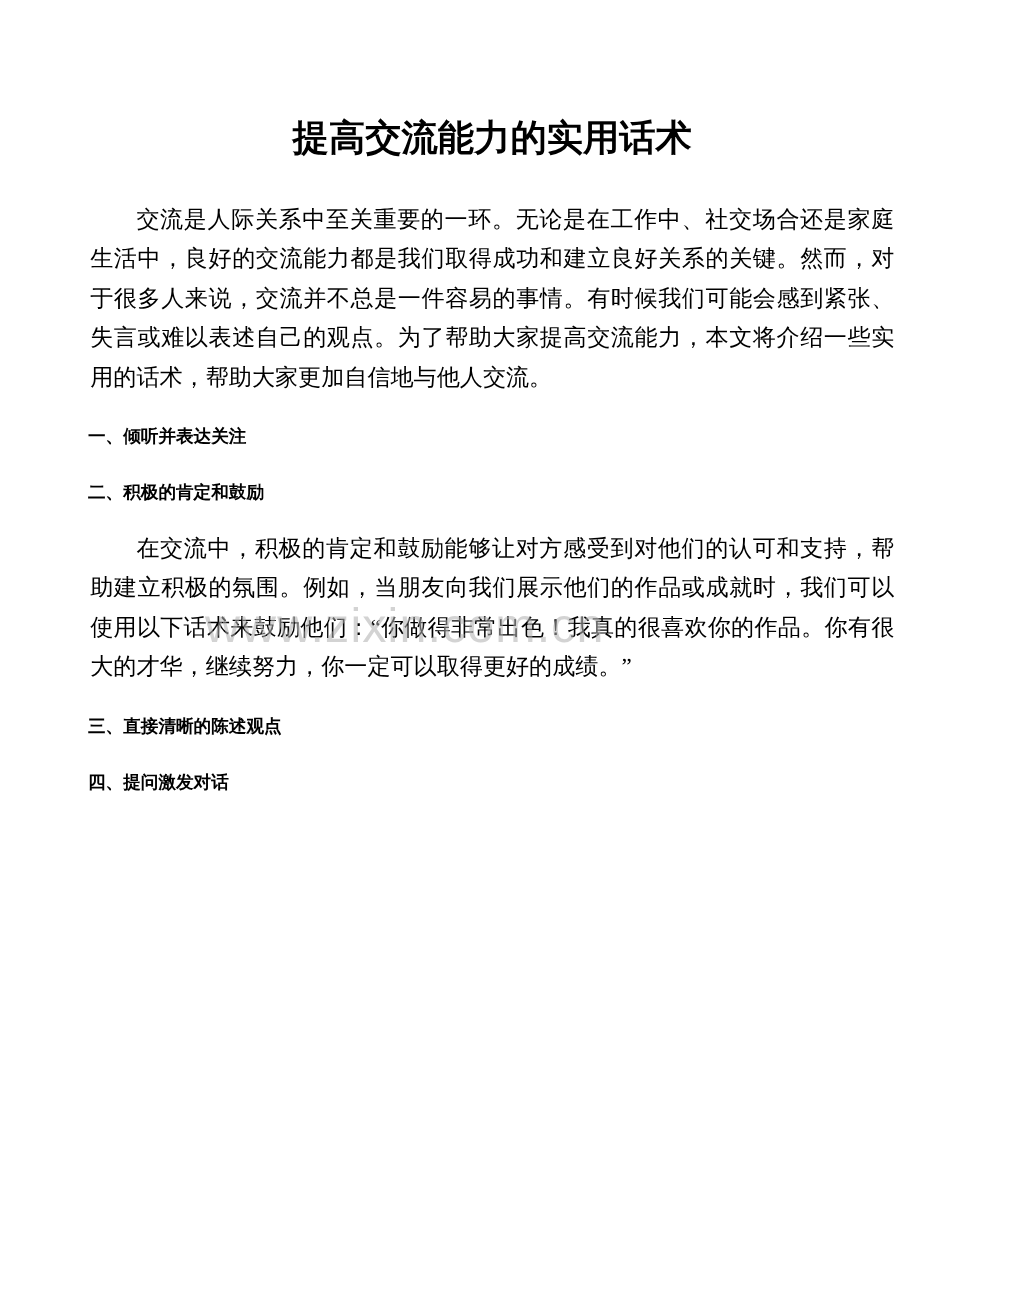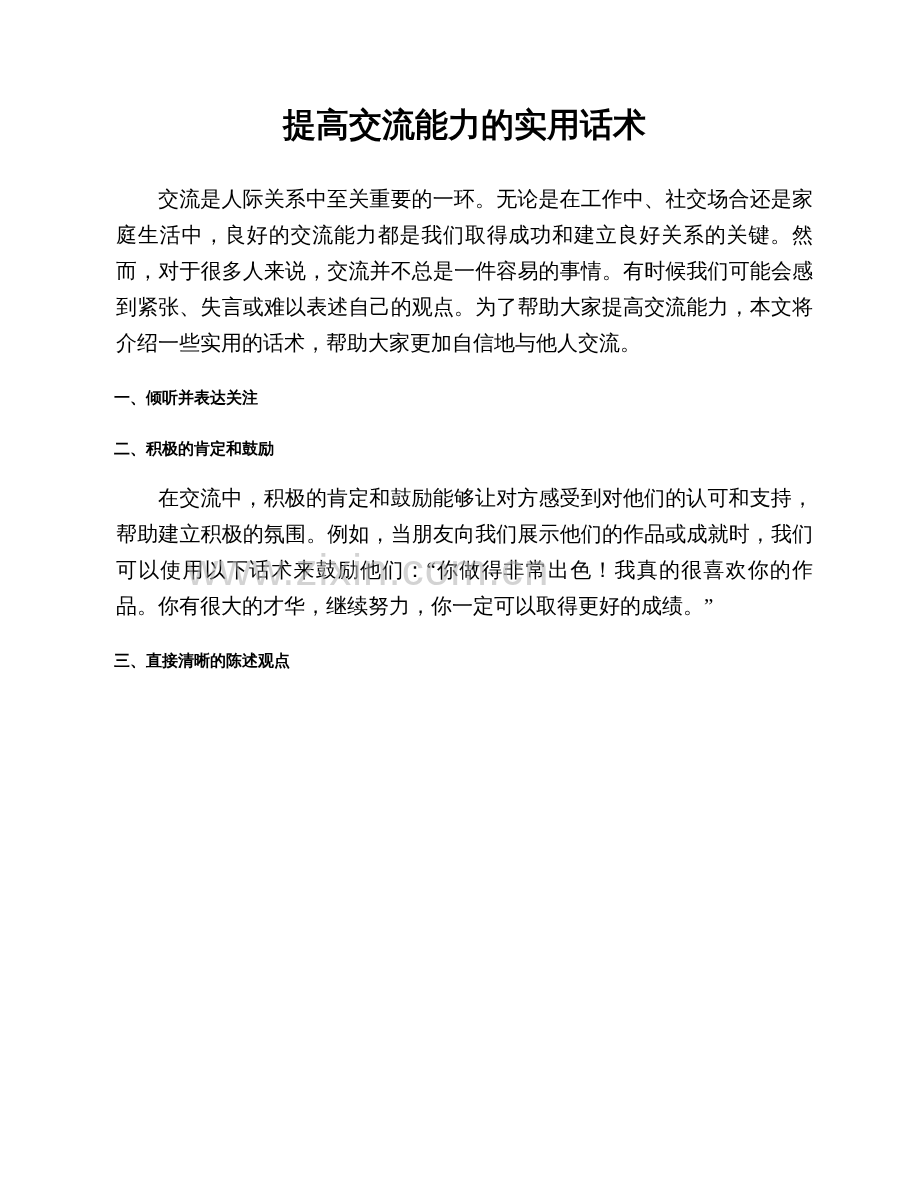--- a/index.html
+++ b/index.html
@@ -11,21 +11,21 @@
     height: 1191px;
     background: #ffffff;
     position: relative;
     overflow: hidden;
     color: #000000;
   }
   .page {
     box-sizing: border-box;
     width: 920px;
     height: 1191px;
-    padding: 104px 105px 0 114px;
+    padding: 104px 105px 0 80px;
     position: relative;
   }
   .doc-title {
     font-family: "Liberation Sans", "DejaVu Sans", sans-serif;
     font-weight: bold;
     font-size: 33px;
     line-height: 1.3;
     text-align: center;
     margin: 0 0 34px 0;
     color: #000000;
@@ -71,16 +71,17 @@
 
   <p class="body-par">交流是人际关系中至关重要的一环。无论是在工作中、社交场合还是家庭生活中，良好的交流能力都是我们取得成功和建立良好关系的关键。然而，对于很多人来说，交流并不总是一件容易的事情。有时候我们可能会感到紧张、失言或难以表述自己的观点。为了帮助大家提高交流能力，本文将介绍一些实用的话术，帮助大家更加自信地与他人交流。</p>
 
   <h2 class="sec-heading">一、倾听并表达关注</h2>
 
   <h2 class="sec-heading">二、积极的肯定和鼓励</h2>
   <p class="body-par">在交流中，积极的肯定和鼓励能够让对方感受到对他们的认可和支持，帮助建立积极的氛围。例如，当朋友向我们展示他们的作品或成就时，我们可以使用以下话术来鼓励他们：“你做得非常出色！我真的很喜欢你的作品。你有很大的才华，继续努力，你一定可以取得更好的成绩。”</p>
 
   <h2 class="sec-heading">三、直接清晰的陈述观点</h2>
 
+  <h2 class="sec-heading">四、提问激发对话</h2>
 
   <div class="watermark">www.zixin.com.cn</div>
 
 </div>
 
 </body></html>

